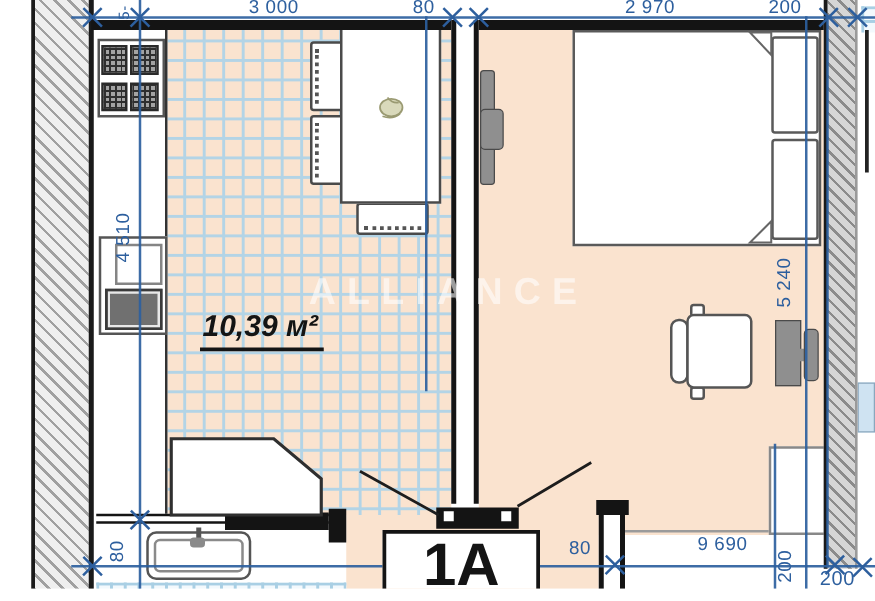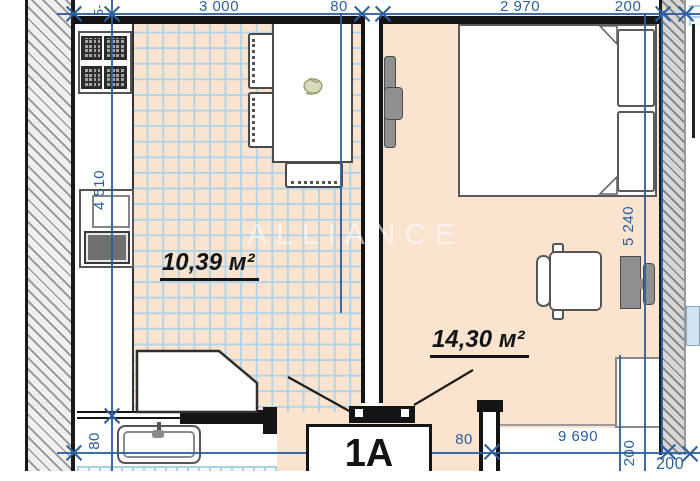--- a/index.html
+++ b/index.html
@@ -71,23 +71,23 @@
   }
   .xmark::before{transform:translate(-50%,-50%) rotate(45deg);}
   .xmark::after{transform:translate(-50%,-50%) rotate(-45deg);}
 
   
   .room-label{
     color:#141414;font-size:24px;font-style:italic;font-weight:bold;
     border-bottom:3px solid #141414;padding:0 5px 2px 2px;white-space:nowrap;z-index:60;
   }
   .unit-box{background:#fff;border:3px solid #141414;z-index:60;text-align:center;}
-  .unit-box span{font-size:38px;font-weight:bold;color:#141414;line-height:52px;}
+  .unit-box span{font-size:48px;font-weight:bold;color:#141414;line-height:52px;}
   .watermark{
-    color:rgba(255,255,255,.58);font-size:30px;font-weight:400;letter-spacing:9px;
+    color:rgba(255,255,255,.58);font-size:30px;font-weight:700;letter-spacing:9px;
     z-index:70;white-space:nowrap;
   }
   svg.overlay{position:absolute;left:0;top:0;z-index:40;pointer-events:none;}
   .z1{z-index:1}.z2{z-index:2}.z3{z-index:3}.z5{z-index:5}.z8{z-index:8}
 </style>
 </head>
 <body>
 
 <div class="plan">
 
@@ -190,21 +190,20 @@
   <div class="abs dimtxt" style="left:606px;top:-2px;width:44px;">200</div>
   <div class="abs dimtxt rot" style="left:64px;top:182px;width:70px;">4 510</div>
   <div class="abs dimtxt rot" style="left:593px;top:218px;width:70px;">5 240</div>
   <div class="abs dimtxt rot" style="left:77px;top:433px;width:34px;">80</div>
   <div class="abs dimtxt" style="left:449px;top:431px;width:30px;">80</div>
   <div class="abs dimtxt" style="left:543px;top:428px;width:70px;">9 690</div>
   <div class="abs dimtxt rot" style="left:605px;top:445px;width:48px;">200</div>
   <div class="abs dimtxt" style="left:645px;top:456px;width:50px;font-size:16px;">200</div>
 
   <div class="abs room-label" style="left:160px;top:248px;">10,39 м²</div>
-  <div class="abs room-label" style="left:430px;top:325px;">14,30 м²</div>
 
   <div class="abs unit-box" style="left:306px;top:424px;width:126px;height:57px;">
     <span>1A</span>
   </div>
 
   <div class="abs watermark" style="left:247px;top:217px;">ALLIANCE</div>
 
 </div>
 
 </body></html>

